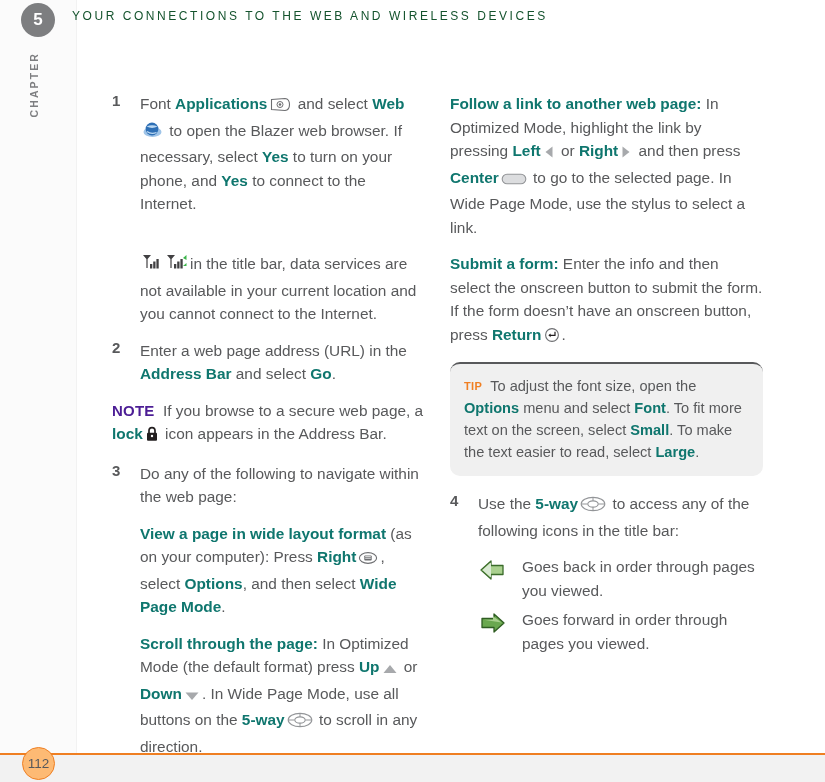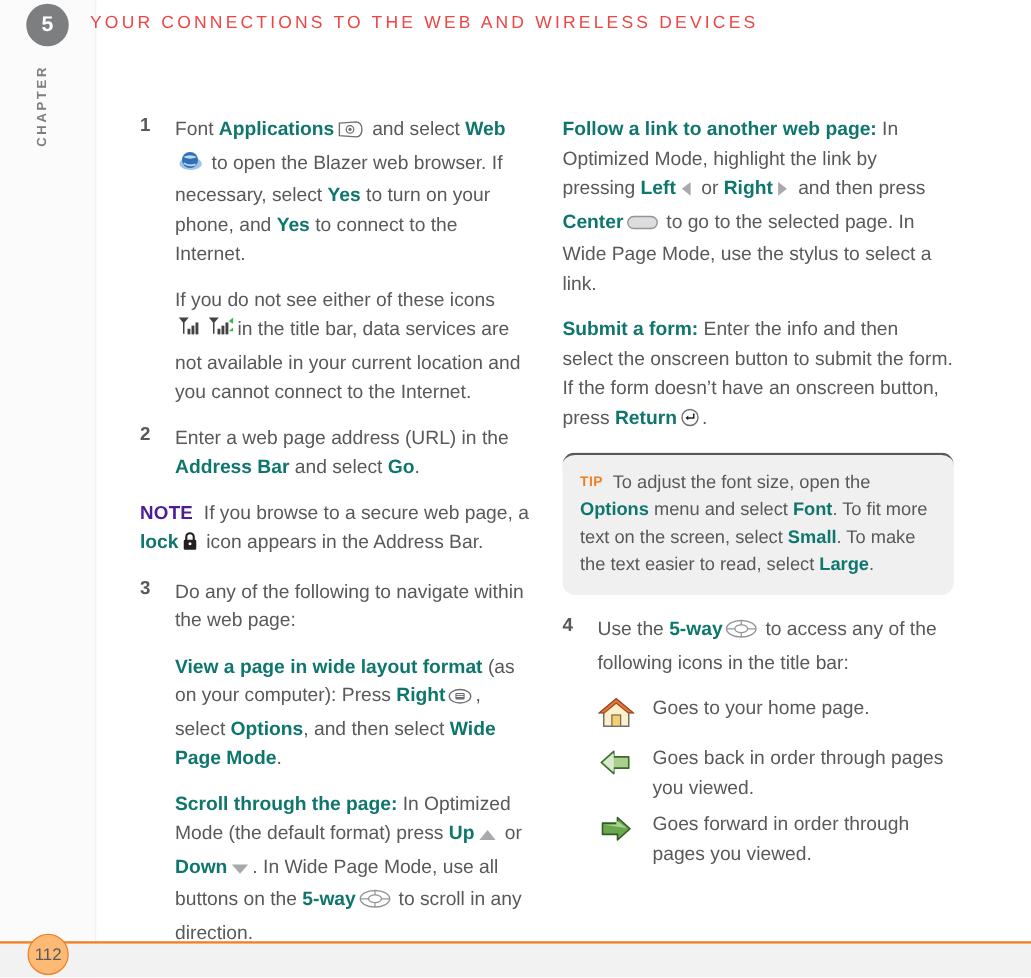--- a/index.html
+++ b/index.html
@@ -49,23 +49,23 @@
     color: #7d7e80;
     writing-mode: vertical-rl;
     transform: rotate(180deg);
     white-space: nowrap;
   }
 
   
   #running-header {
     position: absolute;
     left: 72px; top: 9px;
-    font-size: 14px;
+    font-size: 12px;
     letter-spacing: 2.55px;
-    color: #ef4444;
+    color: #14532d;
     white-space: nowrap;
   }
 
   
   .column {
     position: absolute;
     top: 92px;
     width: 313px;
   }
   #column-left  { left: 112px; }
@@ -192,21 +192,21 @@
             <circle cx="11" cy="7.5" r="3" fill="#fff" stroke="#6d6e71" stroke-width="1"></circle>
             <circle cx="11" cy="7.5" r="1.3" fill="#6d6e71"></circle>
           </svg></span><span> and select </span><b>Web</b><span class="ii"><svg width="21" height="19" viewBox="0 0 21 19">
             <ellipse cx="10.5" cy="12" rx="9" ry="5" fill="#9fc4e8"></ellipse>
             <circle cx="10" cy="9" r="6.4" fill="#2e6fb5"></circle>
             <path d="M4.6 6.5 Q10 4 15.6 6.5 Q10 9.3 4.6 6.5 Z" fill="#bcd9f2"></path>
             <path d="M5 11.5 Q9 14.5 14.5 12.5" stroke="#bcd9f2" stroke-width="1.3" fill="none"></path>
             <circle cx="17.5" cy="4" r="1.3" fill="#ffffff"></circle>
             <circle cx="19.3" cy="7" r=".9" fill="#ffffff"></circle>
           </svg></span><span> to open the Blazer web browser. If necessary, select </span><b>Yes</b><span> to turn on your phone, and </span><b>Yes</b><span> to connect to the Internet.</span></p>
-    <p class="para"><span>If you do not see either of these icons</span><br>
+    <p class="para"><br>
       <span class="ii tight"><svg width="22" height="18" viewBox="0 0 22 18">
             <path d="M2 1 L10 1 L6.6 5 L6.6 14 L5.4 14 L5.4 5 Z" fill="#414042"></path>
             <rect x="9" y="10" width="2.3" height="4.5" fill="#414042"></rect>
             <rect x="12.2" y="7.5" width="2.3" height="7" fill="#414042"></rect>
             <rect x="15.4" y="5" width="2.3" height="9.5" fill="#414042"></rect>
           </svg></span><span class="ii tight"><svg width="24" height="18" viewBox="0 0 24 18">
             <path d="M2 1 L10 1 L6.6 5 L6.6 14 L5.4 14 L5.4 5 Z" fill="#414042"></path>
             <rect x="9" y="10" width="2.3" height="4.5" fill="#414042"></rect>
             <rect x="12.2" y="7.5" width="2.3" height="7" fill="#414042"></rect>
             <rect x="15.4" y="5" width="2.3" height="9.5" fill="#414042"></rect>
@@ -277,30 +277,20 @@
             <ellipse cx="13" cy="8" rx="11.8" ry="6.6" fill="#fff" stroke="#939598" stroke-width="1.1"></ellipse>
             <ellipse cx="13" cy="8" rx="5.2" ry="3.1" fill="#fff" stroke="#939598" stroke-width="1.1"></ellipse>
             <path d="M1.6 8 L7.6 8 M18.4 8 L24.4 8" stroke="#939598" stroke-width="1"></path>
             <path d="M13 1.5 L13 4.9 M13 11.1 L13 14.5" stroke="#939598" stroke-width="1"></path>
           </svg></span><span> to access any of the following icons in the title bar:</span></p>
   </div>
 
   <div class="icon-rows">
     <div class="icon-row">
       <div class="icon-cell">
-        <svg width="30" height="27" viewBox="0 0 30 27">
-            <path d="M15 2 L28 13 L25 13 L25 24 L5 24 L5 13 L2 13 Z" fill="#fdf0c8" stroke="#6d6e71" stroke-width="1.2"></path>
-            <path d="M15 2 L28.5 13.3 L24.6 13.3 L15 5.4 L5.4 13.3 L1.5 13.3 Z" fill="#e8763a" stroke="#9e4a1e" stroke-width="1"></path>
-            <rect x="11.5" y="15" width="7" height="9" fill="#f6cf6a" stroke="#6d6e71" stroke-width="1"></rect>
-          </svg>
-      </div>
-      <div class="icon-text">Goes to your home page.</div>
-    </div>
-    <div class="icon-row">
-      <div class="icon-cell">
         <svg width="30" height="26" viewBox="0 0 30 26">
             <path d="M3 13 L13 4 L13 8.5 L25 8.5 L25 17.5 L13 17.5 L13 22 Z" fill="#a9d08e" stroke="#3a6b2a" stroke-width="1.3" stroke-linejoin="round"></path>
             <path d="M4.5 13 L13 5.6 L13 20.4 Z" fill="#d9ead3"></path>
           </svg>
       </div>
       <div class="icon-text">Goes back in order through pages you viewed.</div>
     </div>
     <div class="icon-row">
       <div class="icon-cell">
         <svg width="30" height="26" viewBox="0 0 30 26">

